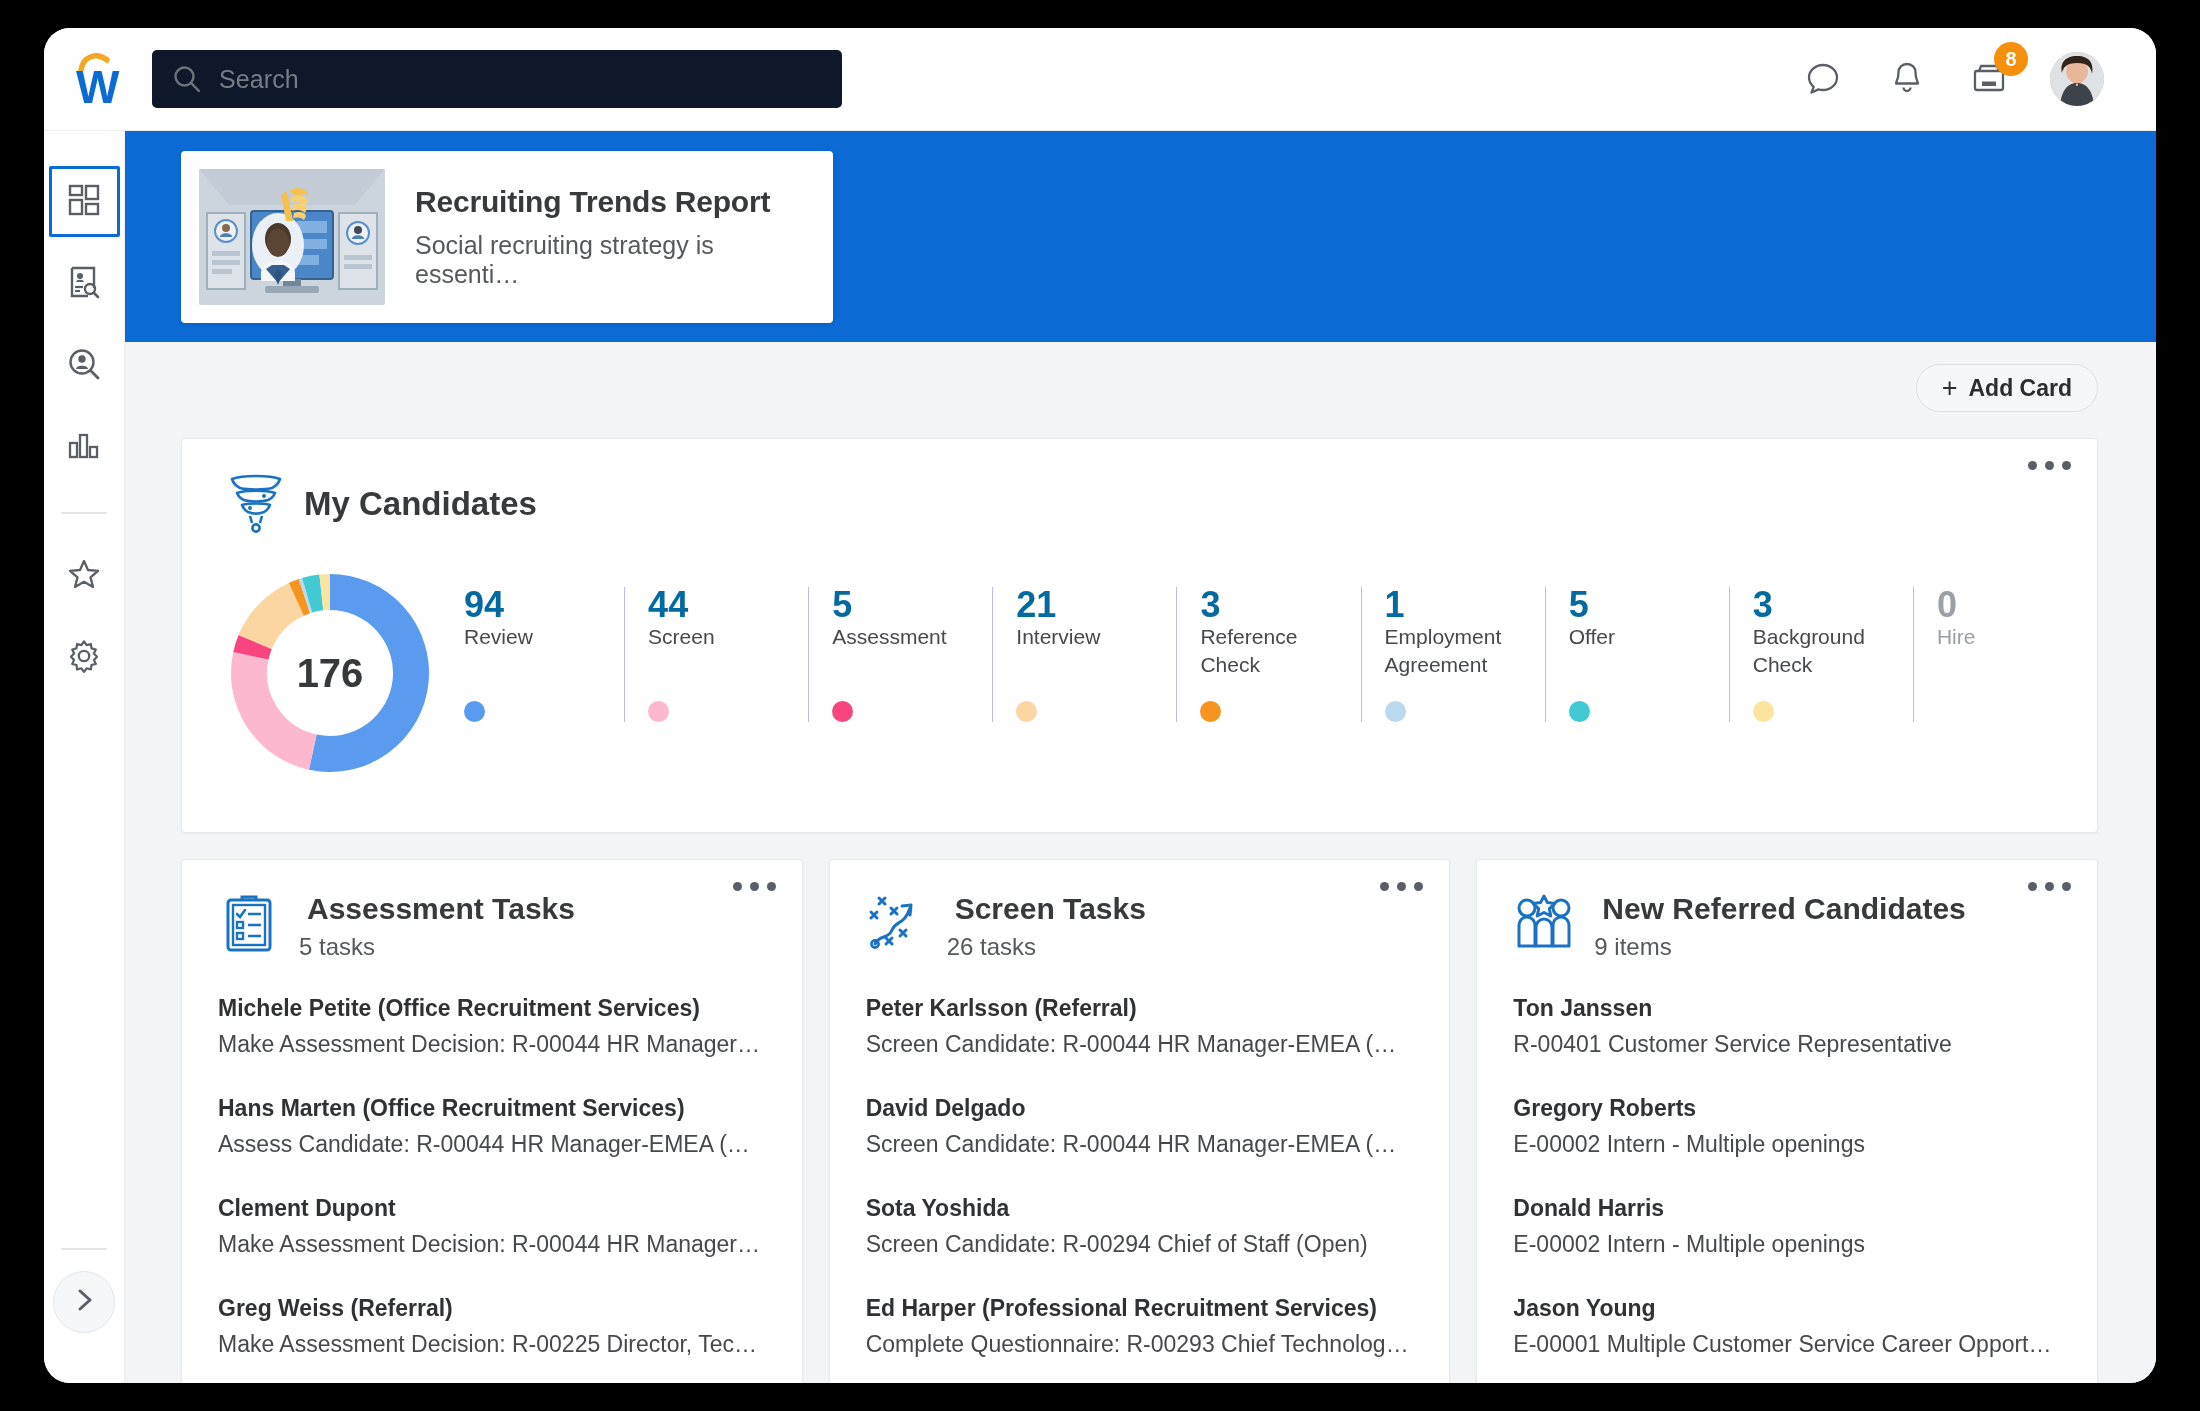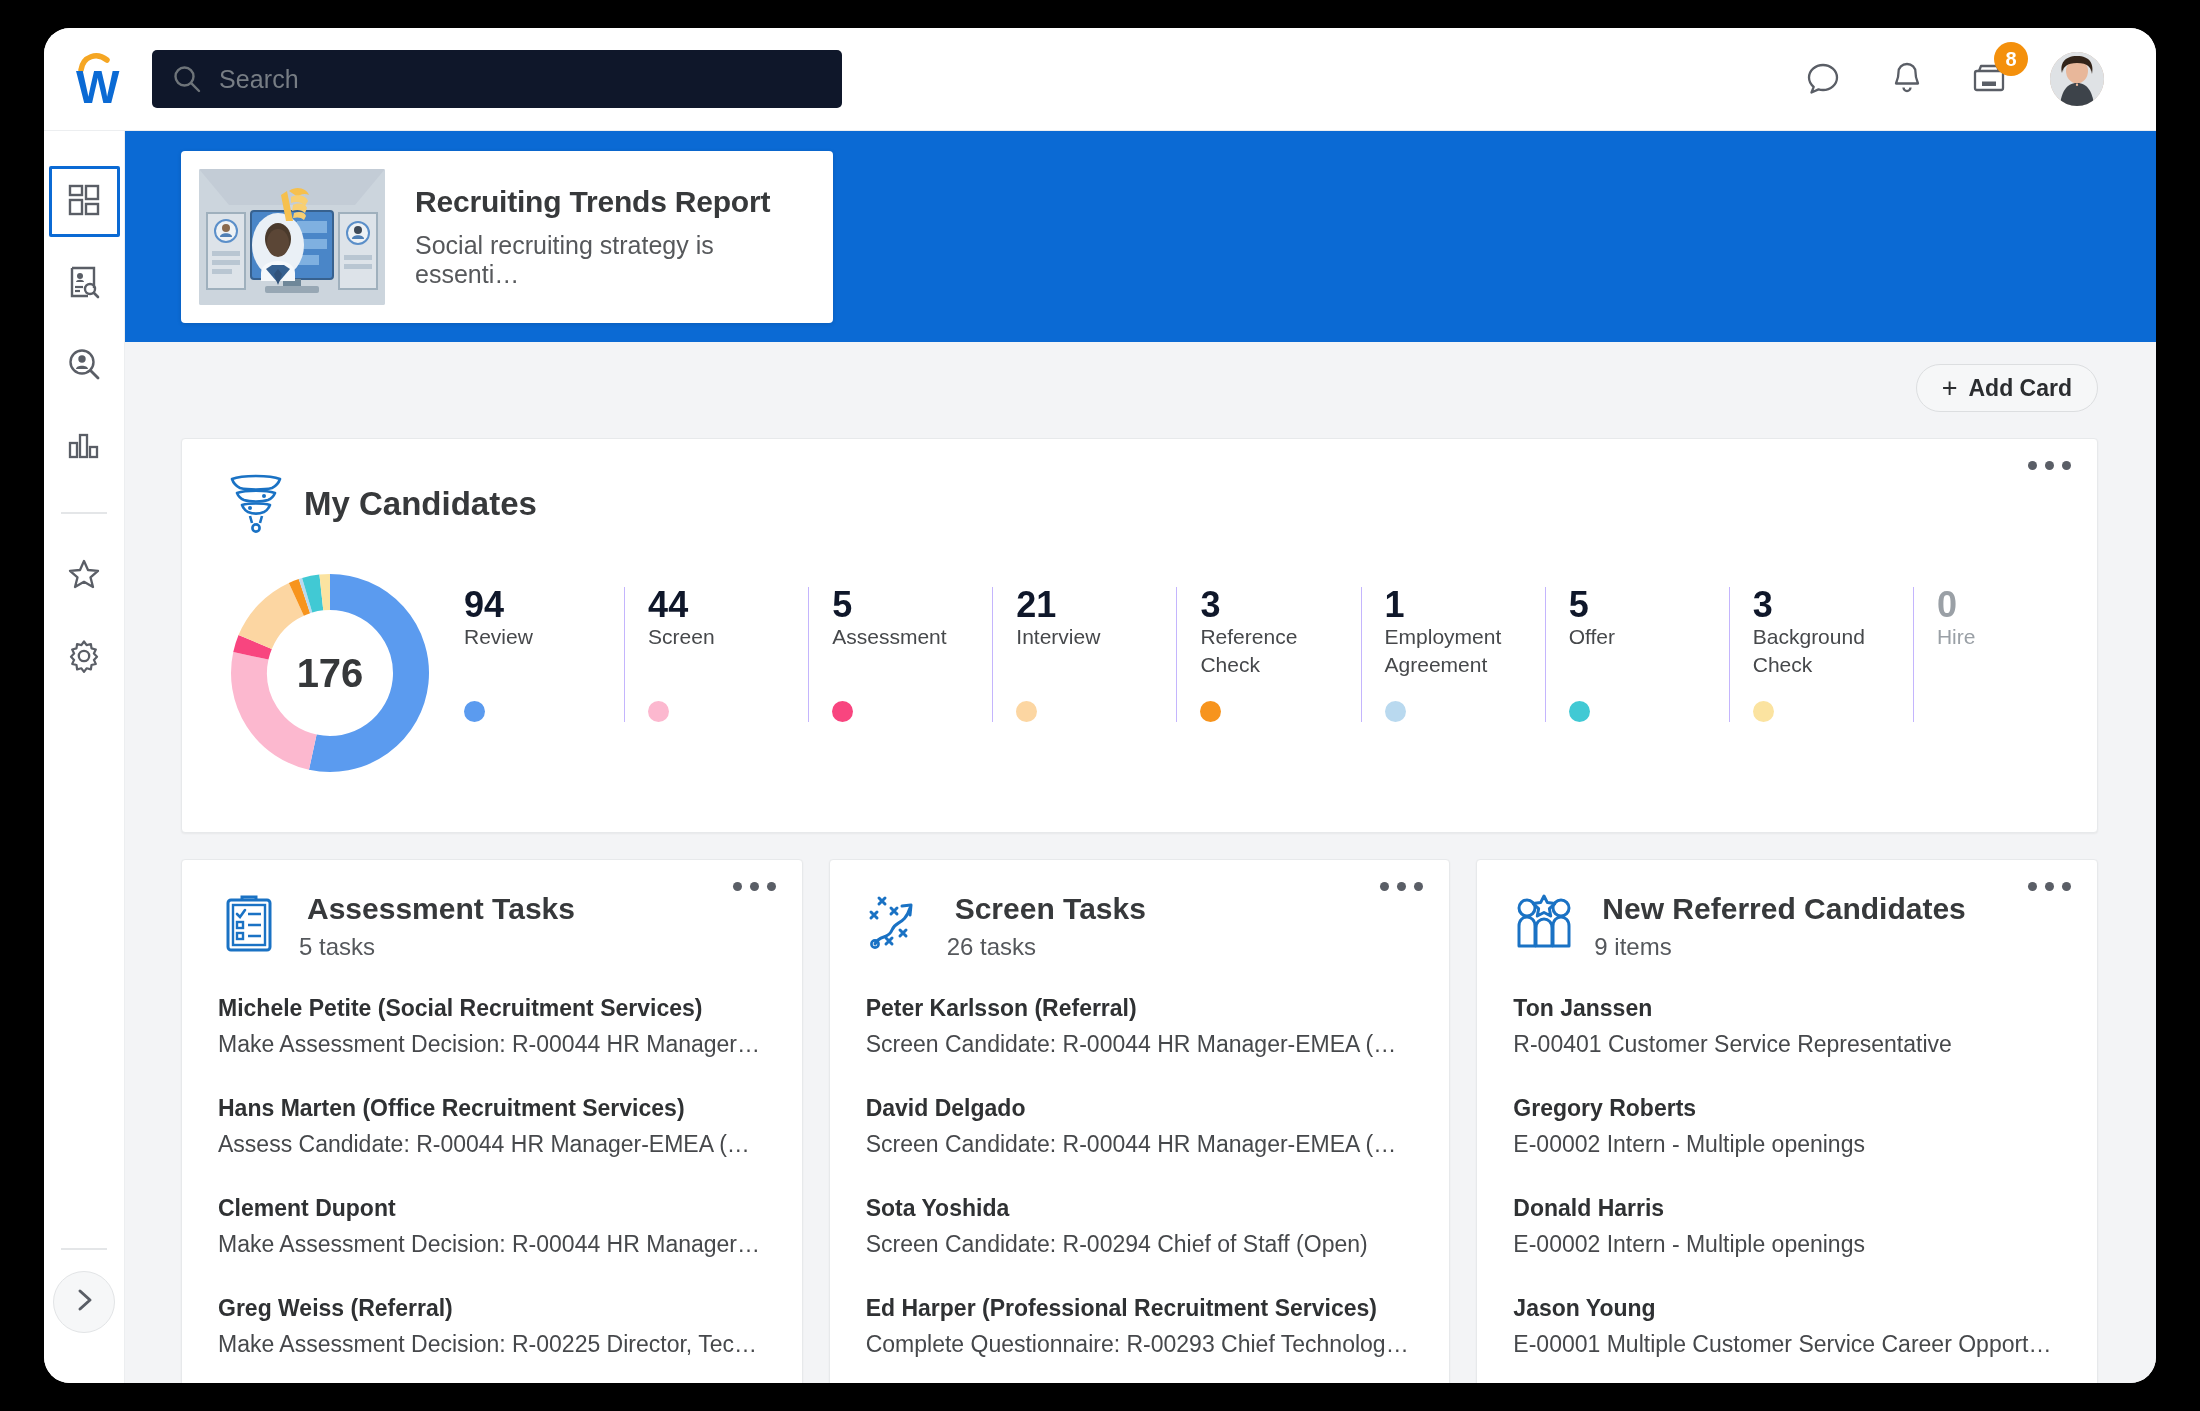--- a/index.html
+++ b/index.html
@@ -190,21 +190,21 @@
   .stats { display: flex; flex: 1; margin-left: 34px; padding-top: 14px; }
   .stat {
     flex: 1 1 0; min-width: 0;
     border-left: 1px solid #c4b5fd;
     padding: 0 12px 0 23px; height: 135px;
     display: flex; flex-direction: column;
     cursor: pointer;
   }
   .stat:first-child { border-left: none; padding-left: 0; }
   .stat-num {
-    font-size: 36px; font-weight: bold; color: #0f172a; line-height: 1;
+    font-size: 36px; font-weight: bold; color: #0369a1; line-height: 1;
   }
   .stat-num.zero { color: #9aa0a6; }
   .stat-label {
     font-size: 21px; color: #46484b; line-height: 1.32;
   }
   .stat-label.muted { color: #9aa0a6; }
   .stat-dot {
     width: 21px; height: 21px; border-radius: 50%;
     margin-top: auto;
   }
@@ -518,21 +518,21 @@
         <rect x="19" y="41" width="6" height="6" stroke="#1a72c4" stroke-width="2.4" fill="none"></rect>
         <line x1="30" y1="44" x2="43" y2="44" stroke="#1a72c4" stroke-width="2.6"></line>
       </svg></span>
             <div>
               <div class="tc-title">Assessment Tasks</div>
               <div class="tc-count">5 tasks</div>
             </div>
           </div>
           <div class="tc-list">
             <div class="tc-item">
-              <div class="tc-name">Michele Petite (Social Recruitment Services)</div>
+              <div class="tc-name">Michele Petite (Office Recruitment Services)</div>
               <div class="tc-desc">Make Assessment Decision: R-00044 HR Manager-EMEA (Open)</div>
             </div>
             <div class="tc-item">
               <div class="tc-name">Hans Marten (Office Recruitment Services)</div>
               <div class="tc-desc">Assess Candidate: R-00044 HR Manager-EMEA (Open)</div>
             </div>
             <div class="tc-item">
               <div class="tc-name">Clement Dupont</div>
               <div class="tc-desc">Make Assessment Decision: R-00044 HR Manager-EMEA (Open)</div>
             </div>

